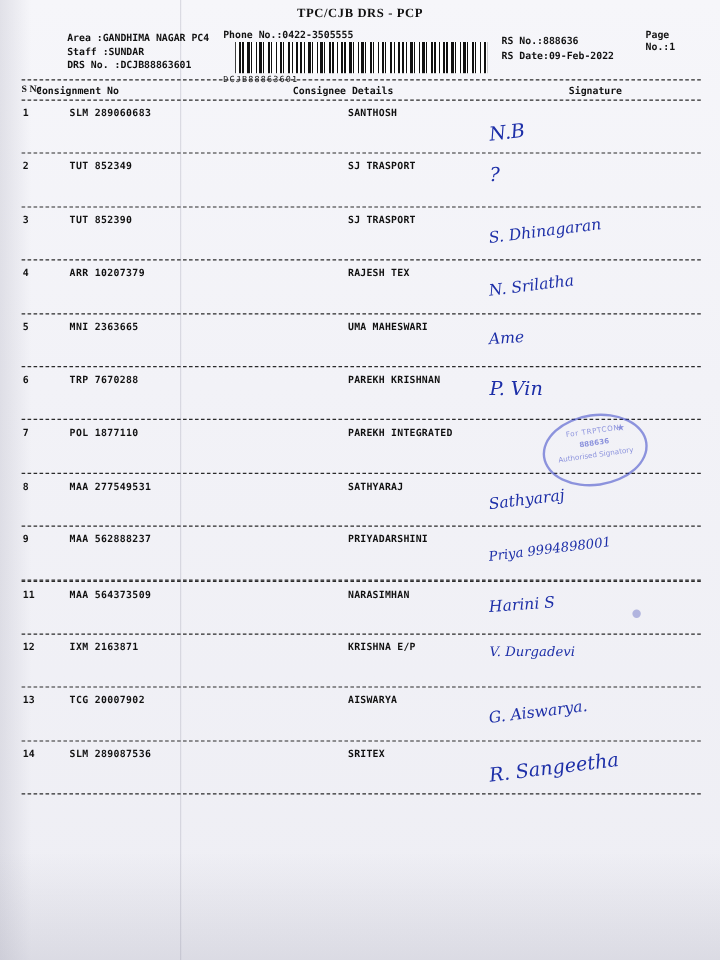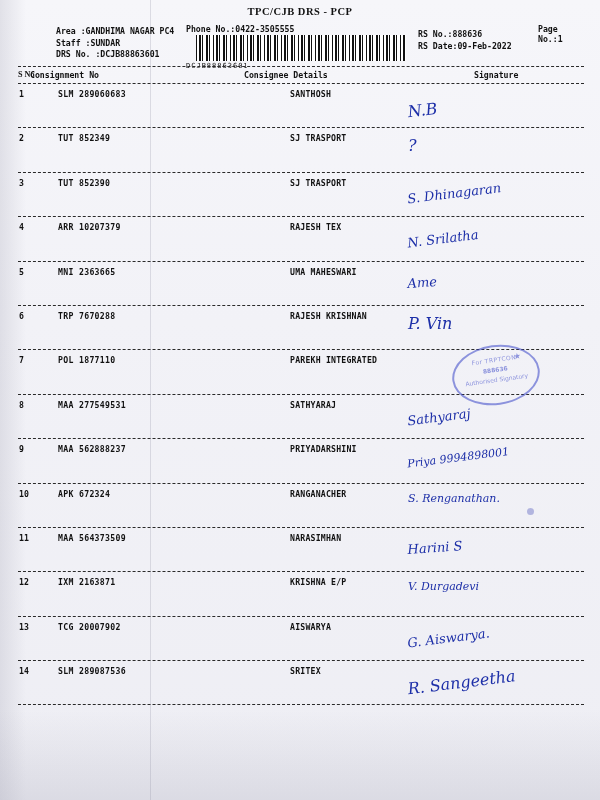--- a/index.html
+++ b/index.html
@@ -245,21 +245,21 @@
       <span class="sno">5</span>
       <span class="cons">MNI 2363665</span>
       <span class="detail">UMA MAHESWARI</span>
       <span class="sign s-slant2">Ame</span>
     </div>
     <div class="rule"></div>
 
     <div class="row">
       <span class="sno">6</span>
       <span class="cons">TRP 7670288</span>
-      <span class="detail">RAJESH KRISHNAN</span>
+      <span class="detail">PAREKH KRISHNAN</span>
       <span class="sign s-big">P. Vin</span>
     </div>
     <div class="rule"></div>
 
     <div class="row">
       <span class="sno">7</span>
       <span class="cons">POL 1877110</span>
       <span class="detail">PAREKH INTEGRATED</span>
       <span class="sign"></span>
     </div>
@@ -274,26 +274,20 @@
     <div class="rule"></div>
 
     <div class="row">
       <span class="sno">9</span>
       <span class="cons">MAA 562888237</span>
       <span class="detail">PRIYADARSHINI</span>
       <span class="sign s-slant s-small">Priya 9994898001</span>
     </div>
     <div class="rule"></div>
 
-    <div class="row">
-      <span class="sno">10</span>
-      <span class="cons">APK 672324</span>
-      <span class="detail">RANGANACHER</span>
-      <span class="sign s-small">S. Renganathan.</span>
-    </div>
     <div class="rule"></div>
 
     <div class="row">
       <span class="sno">11</span>
       <span class="cons">MAA 564373509</span>
       <span class="detail">NARASIMHAN</span>
       <span class="sign s-slant2">Harini S</span>
     </div>
     <div class="rule"></div>
 

